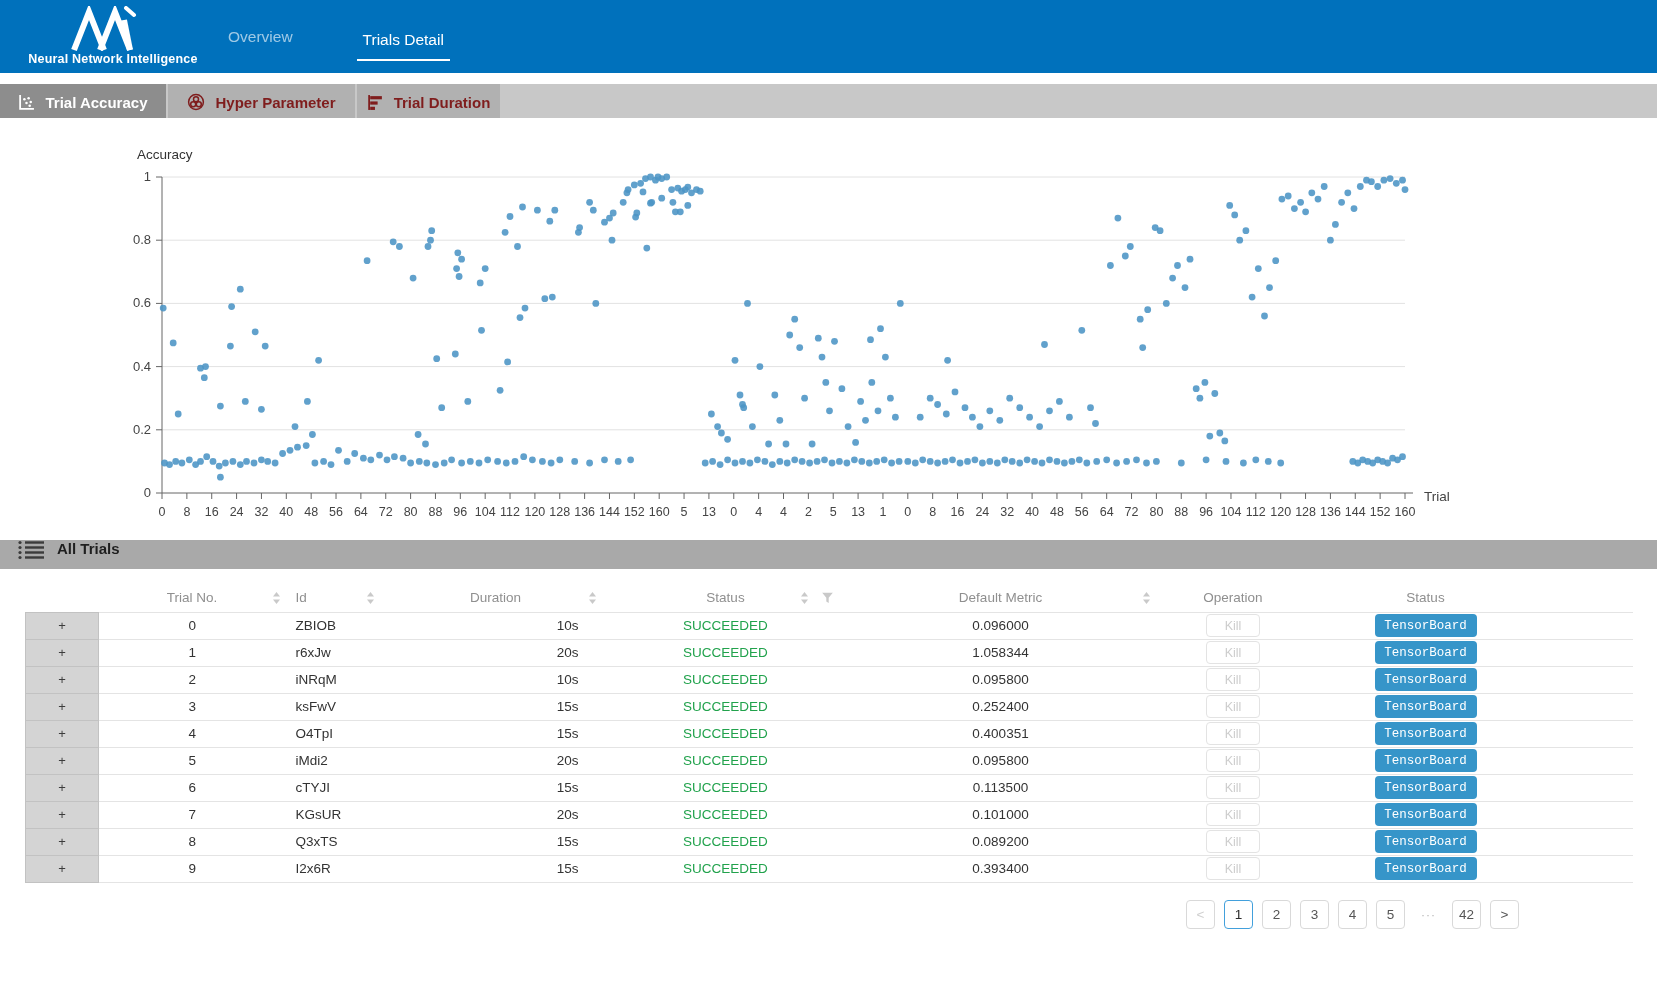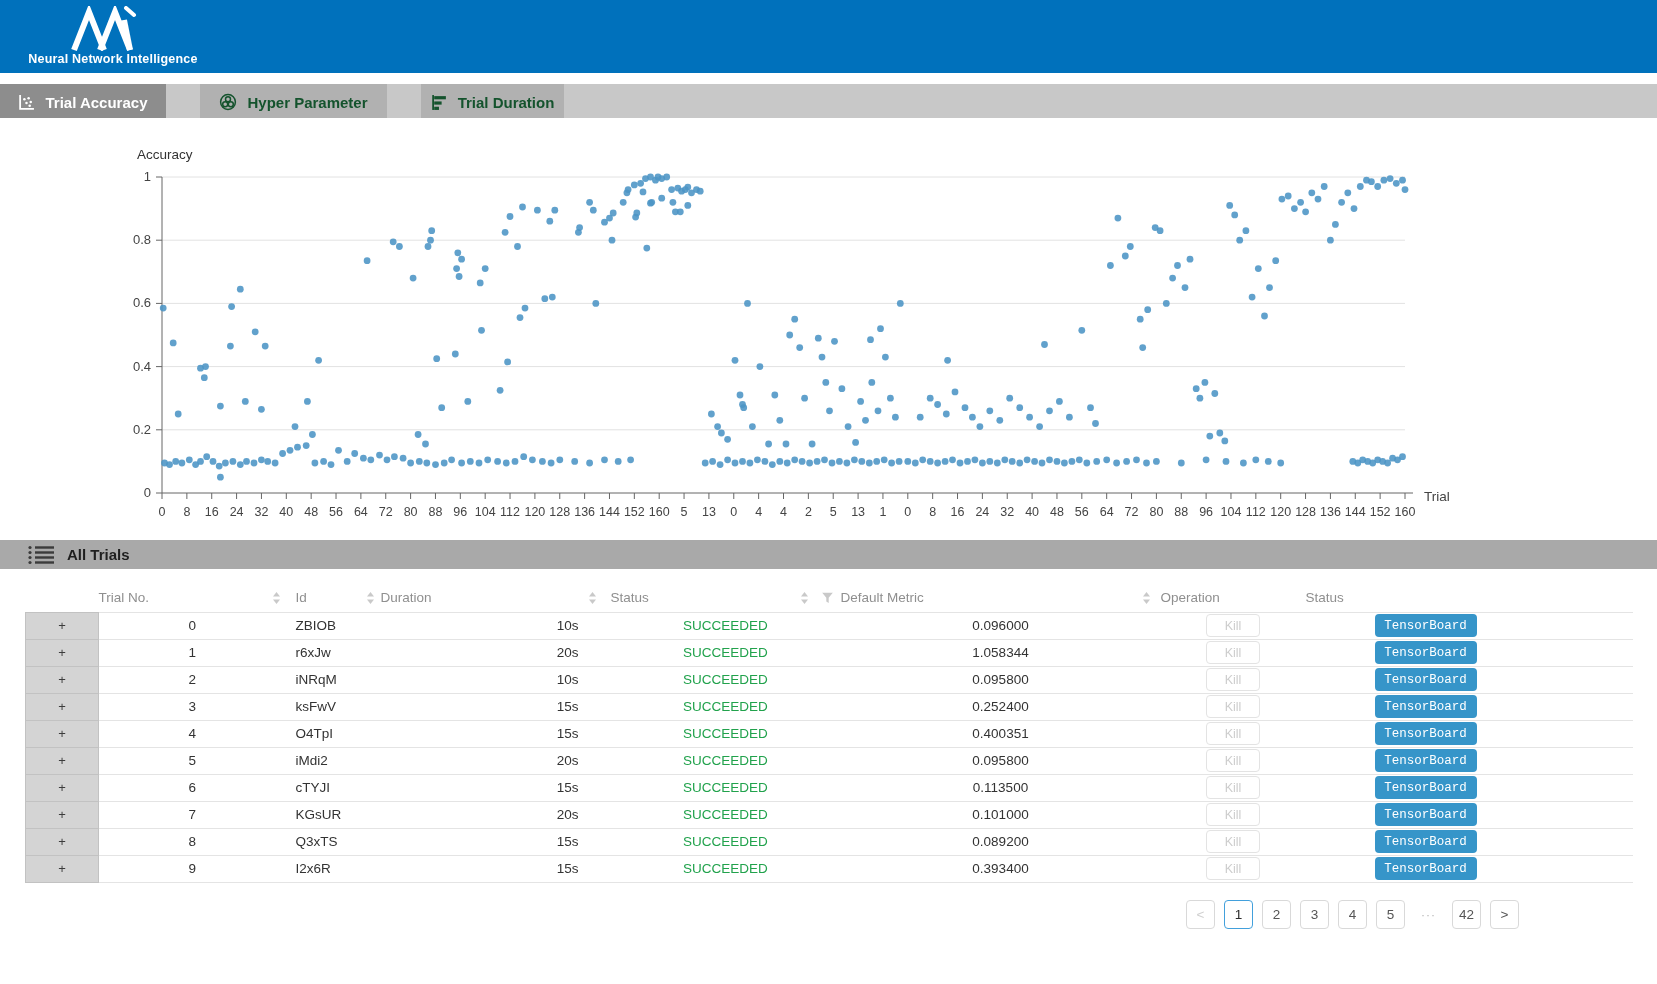--- a/index.html
+++ b/index.html
@@ -10,39 +10,39 @@
   .navbar { position:absolute; left:0; top:0; width:1657px; height:73px; background:#0071bc; }
   .brand { position:absolute; left:28px; top:2px; width:170px; height:70px;text-decoration:underline; }
   .brand svg { position:absolute; left:40px; top:4px; }
   .brand-caption { position:absolute; left:0; top:50px; width:170px; text-align:center;
     color:#fff; font-size:12.5px; font-weight:bold; letter-spacing:.2px; }
   .nav-tabs { position:absolute; left:222px; top:0; height:73px; display:flex; gap:58px; align-items:center; }
   .nav-tab { font-size:15.5px; color:rgba(255,255,255,.62); cursor:pointer; padding:6px 6px; }
   .nav-tab.active { color:#fff; border-bottom:2px solid #fff; padding-bottom:10px; margin-top:12px; }
 
   
-  .view-strip { position:absolute; left:0; top:84px; width:1657px; height:36px; background:#c8c8c8; display:flex;gap:32px; }
+  .view-strip { position:absolute; left:0; top:84px; width:1657px; height:36px; background:#c8c8c8; display:flex; }
   .view-tab { height:36px; display:flex; align-items:center; justify-content:center; gap:10px;
-    background:#b1b1b1; color:#14532d; font-size:15px; font-weight:600; margin-right:2px; cursor:pointer; }
+    background:#b1b1b1; color:#7f1d1d; font-size:15px; font-weight:600; margin-right:2px; cursor:pointer; }
   .view-tab .ticon { display:flex; align-items:center; }
   .view-tab.active { background:#8d8d8d; color:#ffffff; }
   .vt1 { width:166px; } .vt2 { width:187px; } .vt3 { width:143px; }
 
   
   .chart-wrap { position:absolute; left:0; top:118px; width:1657px; height:414px; background:#fff; }
   .chart-wrap svg { display:block; }
 
   
   .alltrials-bar { position:absolute; left:0; top:540px; width:1657px; height:29px; background:#a9a9a9;
-    display:flex; align-items:center; padding-left:28px; gap:13px; }
+    display:flex; padding-left:18px; gap:13px; }
   .alltrials-title { font-size:15px; font-weight:bold; color:#1f1f1f; }
 
   
   .trials-table { position:absolute; left:25px; top:584px; width:1607px; border-collapse:collapse; table-layout:fixed; }
-  .trials-table th { position:relative; height:28px; font-size:13.5px; font-weight:normal; color:#8f8f8f; text-align:left; }
+  .trials-table th { position:relative; height:28px; font-size:13.5px; font-weight:normal; color:#8f8f8f; text-align:center; }
   .trials-table th.col-id { text-align:left; padding-left:10px; }
   .trials-table td { height:27px; font-size:13.5px; color:#333; text-align:center; }
   .trials-table tbody tr { border-top:1px solid #e4e4e4; }
   .trials-table tbody tr:last-child { border-bottom:1px solid #e4e4e4; }
   td.expand-cell { background:#d4d4d4; border:1px solid #c2c2c2; padding:0; }
   .expand-btn { width:100%; height:100%; background:transparent; border:none; font-size:13px; color:#3c3c3c; cursor:pointer; }
   td.cell-id { text-align:left; padding-left:10px; }
   td.cell-duration { text-align:right; padding-right:32px; }
   td.cell-status { color:#21a24c;margin-top:44px; }
   .sort-ic { position:absolute; top:50%; transform:translateY(-50%); line-height:0; }
@@ -67,20 +67,24 @@
 
   <div class="navbar">
     <div class="brand">
       <svg width="78" height="46" viewBox="0 0 78 46">
         <path d="M6 44 L21 6 L36 44" fill="none" stroke="#ffffff" stroke-width="6" stroke-linejoin="miter"></path>
         <path d="M32 44 L47 6 L62 44" fill="none" stroke="#ffffff" stroke-width="6"></path>
         <path d="M62 44 L56 14" fill="none" stroke="#ffffff" stroke-width="6"></path>
         <path d="M58 2 L66 9" fill="none" stroke="#ffffff" stroke-width="4" stroke-linecap="round"></path>
       </svg>
       <div class="brand-caption">Neural Network Intelligence</div>
+    </div>
+    <div class="nav-tabs">
+      <div class="nav-tab">Overview</div>
+      <div class="nav-tab active">Trials Detail</div>
     </div>
   </div>
 
   <div class="view-strip">
     <div class="view-tab active vt1">
       <span class="ticon">
         <svg width="17" height="17" viewBox="0 0 16 16">
             <path d="M2 1 V14 H15" stroke="currentColor" fill="none" stroke-width="1.7"></path>
             <circle cx="6" cy="5" r="1.2" fill="currentColor"></circle>
             <circle cx="10" cy="4" r="1.2" fill="currentColor"></circle>

